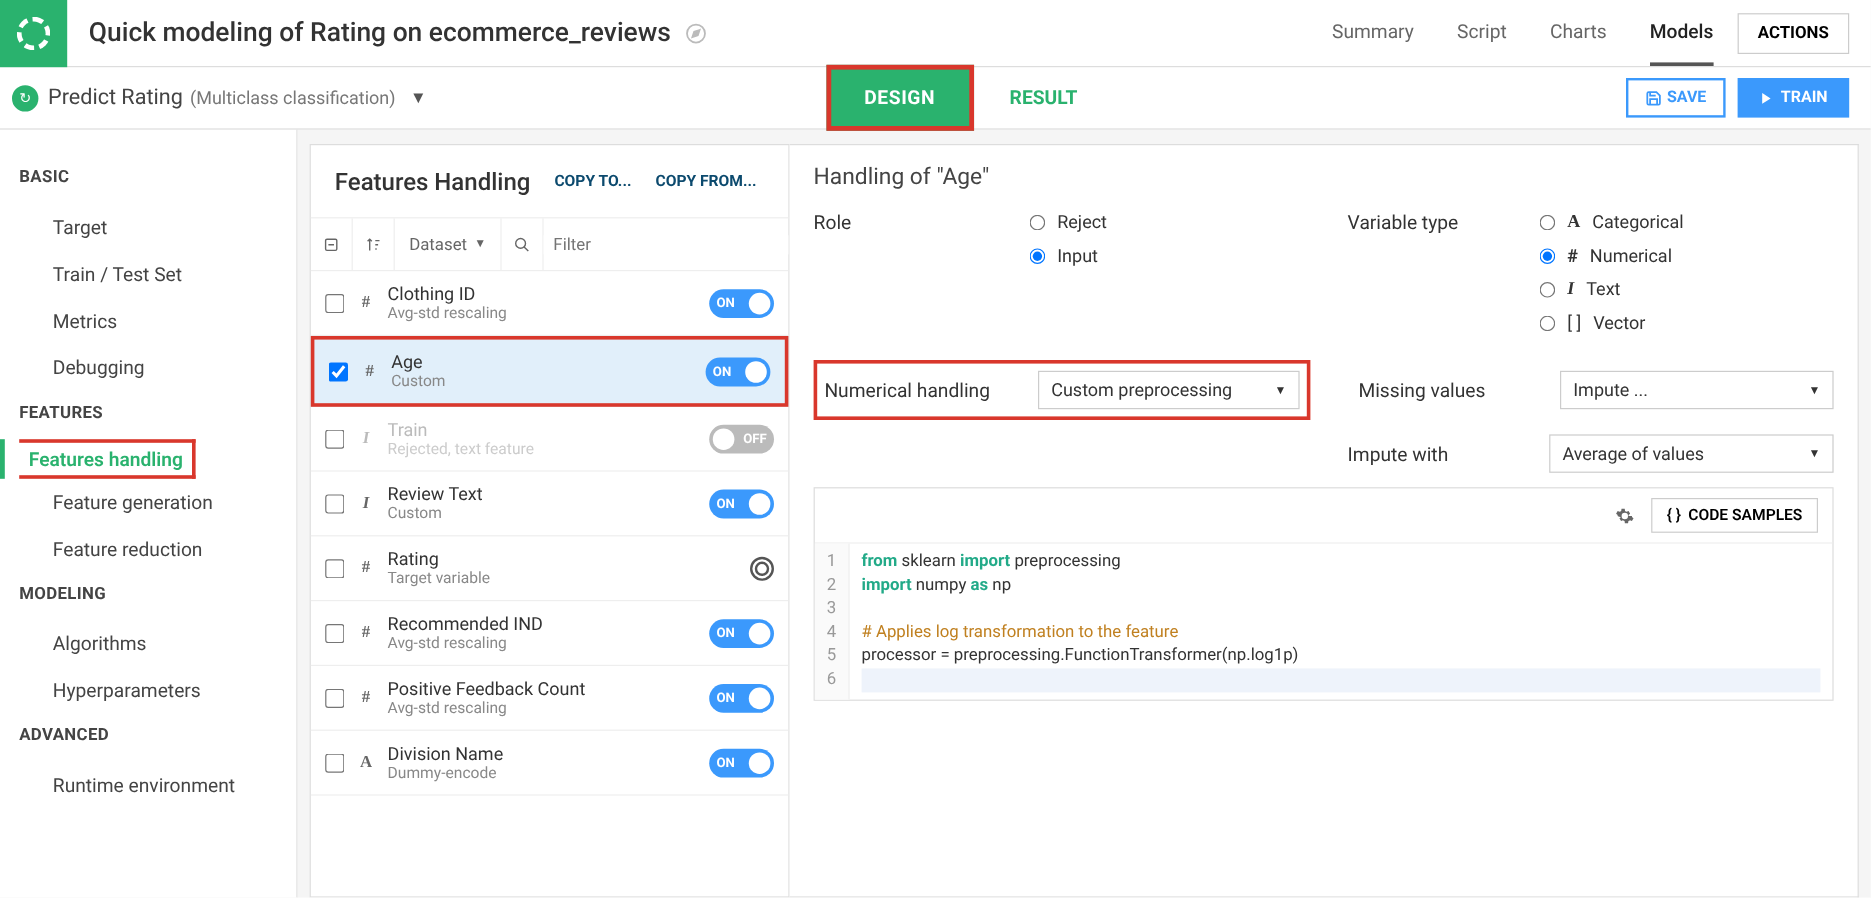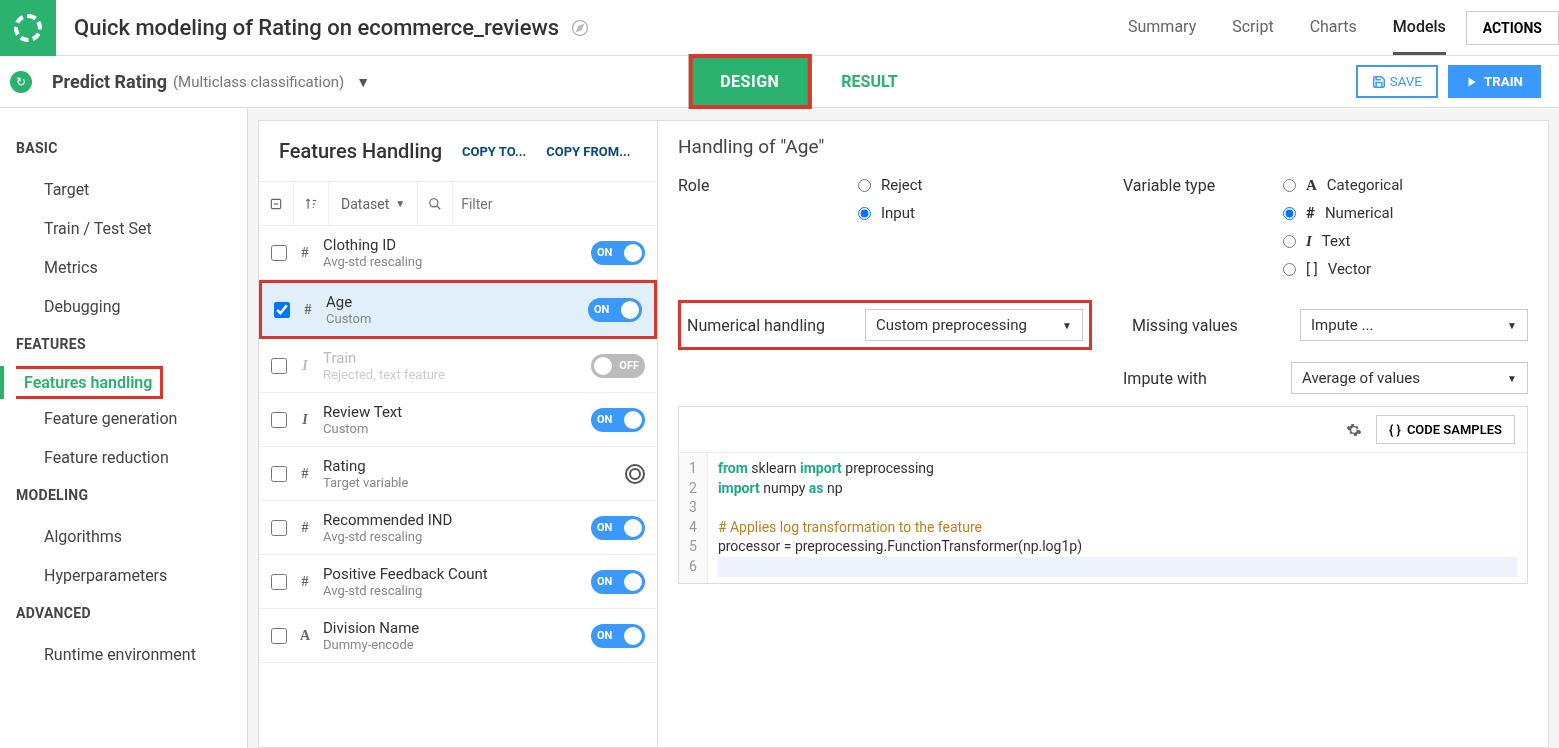--- a/index.html
+++ b/index.html
@@ -7,32 +7,32 @@
 
 .topbar { display: flex; align-items: center; height: 56px; border-bottom: 1px solid #ddd; }
 .logo { width: 56px; height: 56px; background: #2ab26e; display: flex; align-items: center; justify-content: center; }
 .logo-circle { width: 28px; height: 28px; border: 4px dashed #fff; border-radius: 50%; }
 .title { font-size: 22px; font-weight: 500; color: #333; margin-left: 18px; flex: 0 0 auto; }
 .compass { margin-left: 12px; color: #bbb; }
 .topbar-spacer { flex: 1; }
 .top-tabs { display: flex; gap: 36px; margin-right: 20px; }
 .top-tab { color: #666; font-size: 16px; cursor: pointer; padding: 16px 0; }
 .top-tab.active { color: #222; font-weight: 500; border-bottom: 3px solid #555; }
-.actions-btn { border: 1px solid #ccc; padding: 8px 16px; font-weight: 700; font-size: 14px; background: #fff; cursor: pointer; }
+.actions-btn { border: 1px solid #ccc; padding: 8px 16px; font-weight: 700; font-size: 14px; margin-right: 18px; background: #fff; cursor: pointer; }
 
 .secondbar { display: flex; align-items: center; height: 52px; border-bottom: 1px solid #ddd; position: relative; }
 .predict-icon { width: 22px; height: 22px; border-radius: 50%; background: #2ab26e; margin-left: 10px; color: #fff; display: flex; align-items: center; justify-content: center; font-size: 12px; }
-.predict-title { font-size: 18px; color: #444; margin-left: 20px; font-weight: bold; }
+.predict-title { font-size: 18px; color: #444; margin-left: 8px; }
 .predict-sub { font-size: 15px; color: #777; margin-left: 6px; }
 .predict-chevron { margin-left: 12px; color: #555; }
 .secondbar-center { position: absolute; left: 50%; transform: translateX(-50%); display: flex; gap: 30px; align-items: center; }
 .design-btn { background: #2ab26e; color: #fff; font-weight: 700; padding: 14px 28px; font-size: 16px; border: 4px solid #d9372c; cursor: pointer; letter-spacing: 0.5px; margin-left: 27px; }
 .result-btn { color: #2ab26e; font-weight: 700; font-size: 16px; cursor: pointer; }
 .secondbar-right { margin-left: auto; display: flex; gap: 10px; margin-right: 18px; }
-.save-btn { border: 2px solid #3b99fc; color: #3b99fc; background: #fff; padding: 7px 14px; font-weight: 400; cursor: pointer; display: flex; align-items: center; gap: 4px; }
+.save-btn { border: 2px solid #3b99fc; color: #3b99fc; background: #fff; padding: 7px 14px; font-weight: 700; cursor: pointer; display: flex; align-items: center; gap: 4px; }
 .train-btn { background: #3b99fc; color: #fff; border: none; padding: 8px 18px; font-weight: 700; cursor: pointer; display: flex; align-items: center; gap: 6px; }
 
 .main { display: flex; height: calc(100vh - 108px); }
 .sidebar { width: 248px; border-right: 1px solid #ddd; padding-top: 22px; overflow-y: auto; }
 .sb-section { font-size: 14px; font-weight: 700; color: #444; padding: 0 16px; margin-bottom: 14px; margin-top: 10px; letter-spacing: 0.3px; }
 .sb-item { font-size: 16px; color: #444; padding: 10px 16px 10px 44px; cursor: pointer; }
 .sb-item.active { color: #2ab26e; font-weight: 600; border-left: 4px solid #2ab26e; padding-left: 40px; }
 .sb-item.active-wrap { border: 3px solid #d9372c; display: inline-block; margin-left: 28px; padding: 4px 8px; }
 
 .content { flex: 1; display: flex; background: #f5f5f5; padding: 12px 10px 0 10px; gap: 0; }

